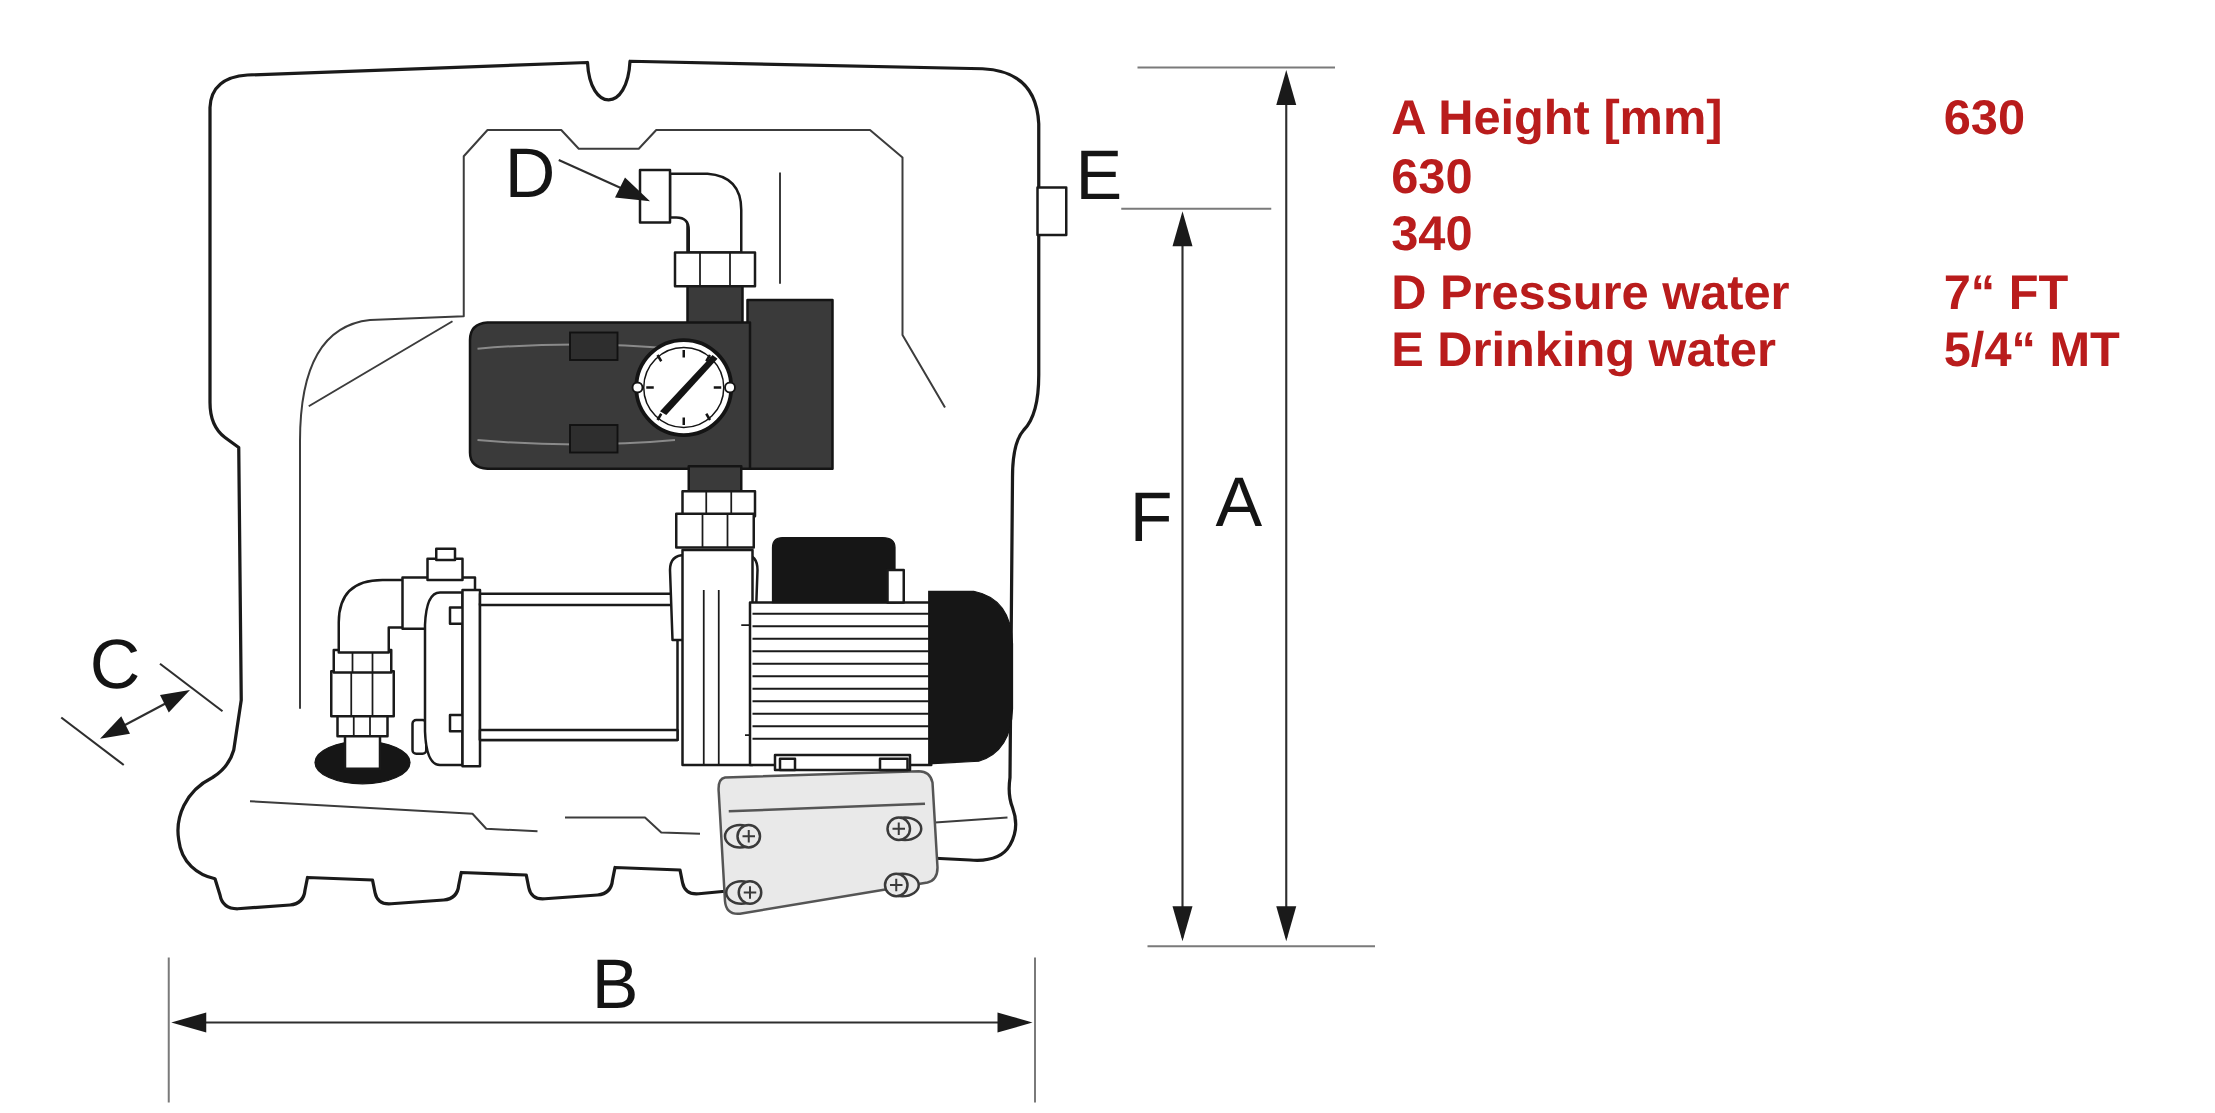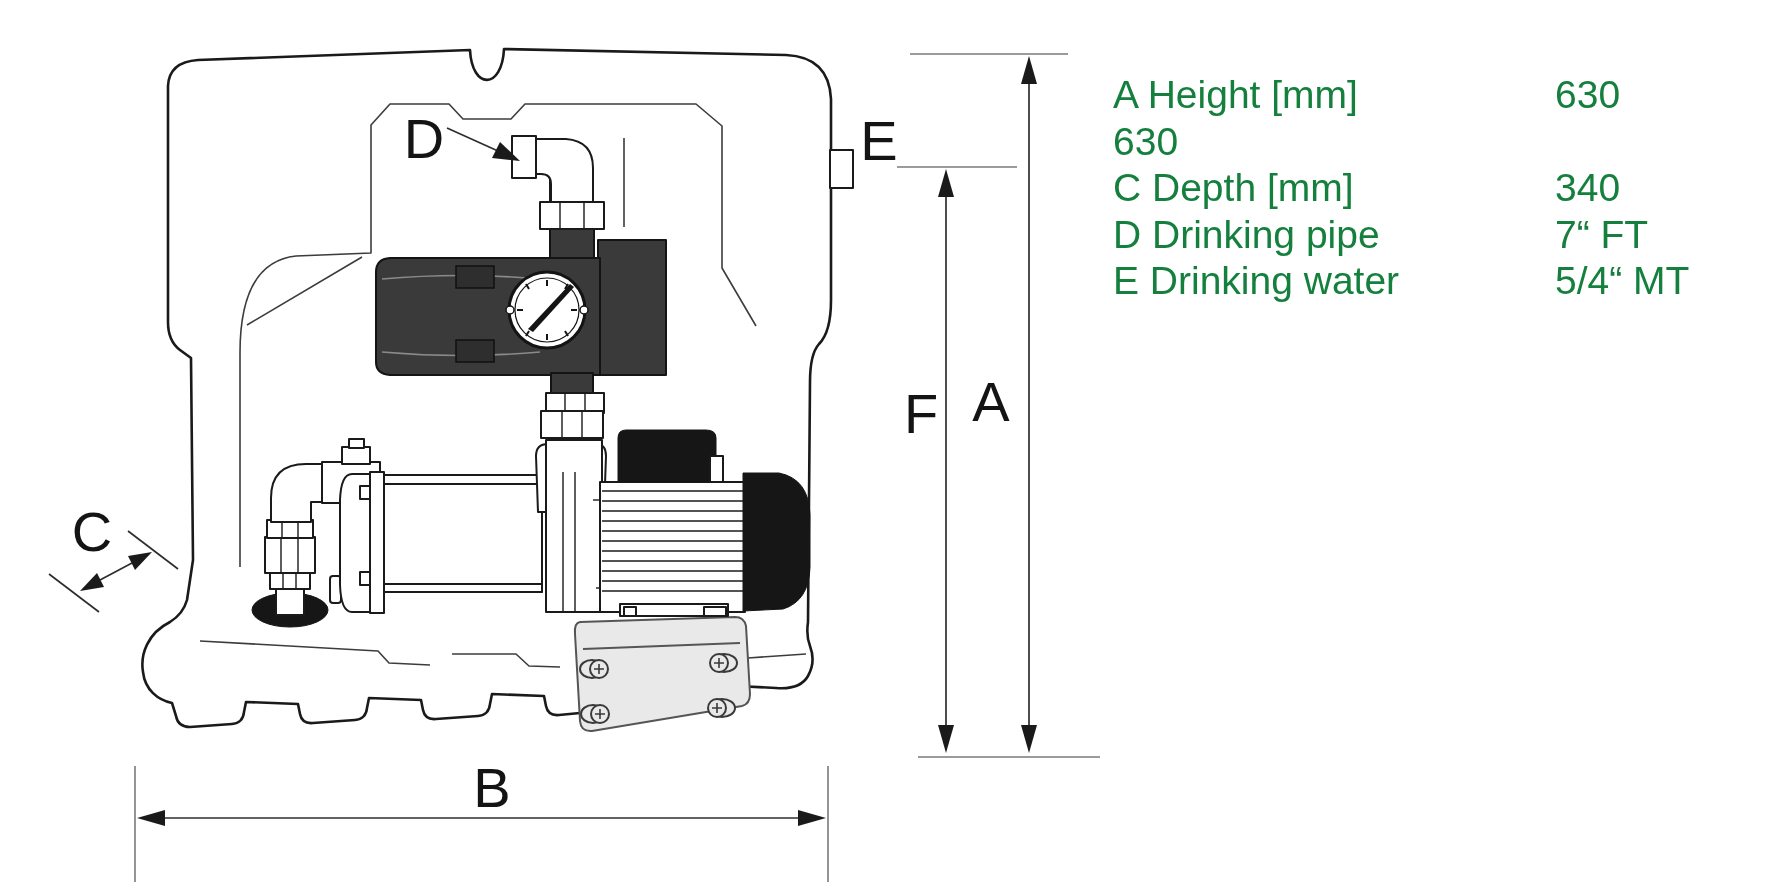--- a/index.html
+++ b/index.html
@@ -1,19 +1,19 @@
 <!DOCTYPE html>
 <html><head>
 <meta charset="utf-8">
 <style>
   html,body{margin:0;padding:0;background:#ffffff;}
   .stage{position:relative;width:1772px;height:890px;background:#fff;overflow:hidden;
          font-family:"Liberation Sans", sans-serif;}
   .stage svg{position:absolute;left:0;top:0;}
-  .legend{position:absolute;left:1113px;top:72px;color:#15803d;font-size:39px;line-height:46.5px;}
+  .legend{position:absolute;left:1113px;top:72px;color:#b91c1c;font-size:39px;line-height:46.5px;font-weight:bold;}
   .legend-row{display:flex;white-space:nowrap;}
   .legend-label{display:inline-block;width:442px;}
   .legend-value{display:inline-block;}
   .dim-letter{font-size:56px;fill:#141414;font-family:"Liberation Sans",sans-serif;}
   .outline{fill:#ffffff;stroke:#1a1a1a;stroke-width:2.6;stroke-linejoin:round;}
   .thin{fill:none;stroke:#3c3c3c;stroke-width:1.6;stroke-linejoin:round;}
   .part{fill:#ffffff;stroke:#1a1a1a;stroke-width:2;stroke-linejoin:round;}
   .dark{fill:#3a3a3a;stroke:#141414;stroke-width:2;stroke-linejoin:round;}
   .black{fill:#161616;stroke:#161616;}
   .ext{stroke:#7a7a7a;stroke-width:1.6;}
@@ -217,25 +217,24 @@
 
   <div class="legend">
     <div class="legend-row">
       <span class="legend-label">A Height [mm]</span>
       <span class="legend-value">630</span>
     </div>
     <div class="legend-row">
       <span class="legend-value">630</span>
     </div>
     <div class="legend-row">
-      <span class="legend-label">C Depth [mm]</span>
       <span class="legend-value">340</span>
     </div>
     <div class="legend-row">
-      <span class="legend-label">D Drinking pipe</span>
+      <span class="legend-label">D Pressure water</span>
       <span class="legend-value">7“ FT</span>
     </div>
     <div class="legend-row">
       <span class="legend-label">E Drinking water</span>
       <span class="legend-value">5/4“ MT</span>
     </div>
   </div>
 </div>
 
 </body></html>

